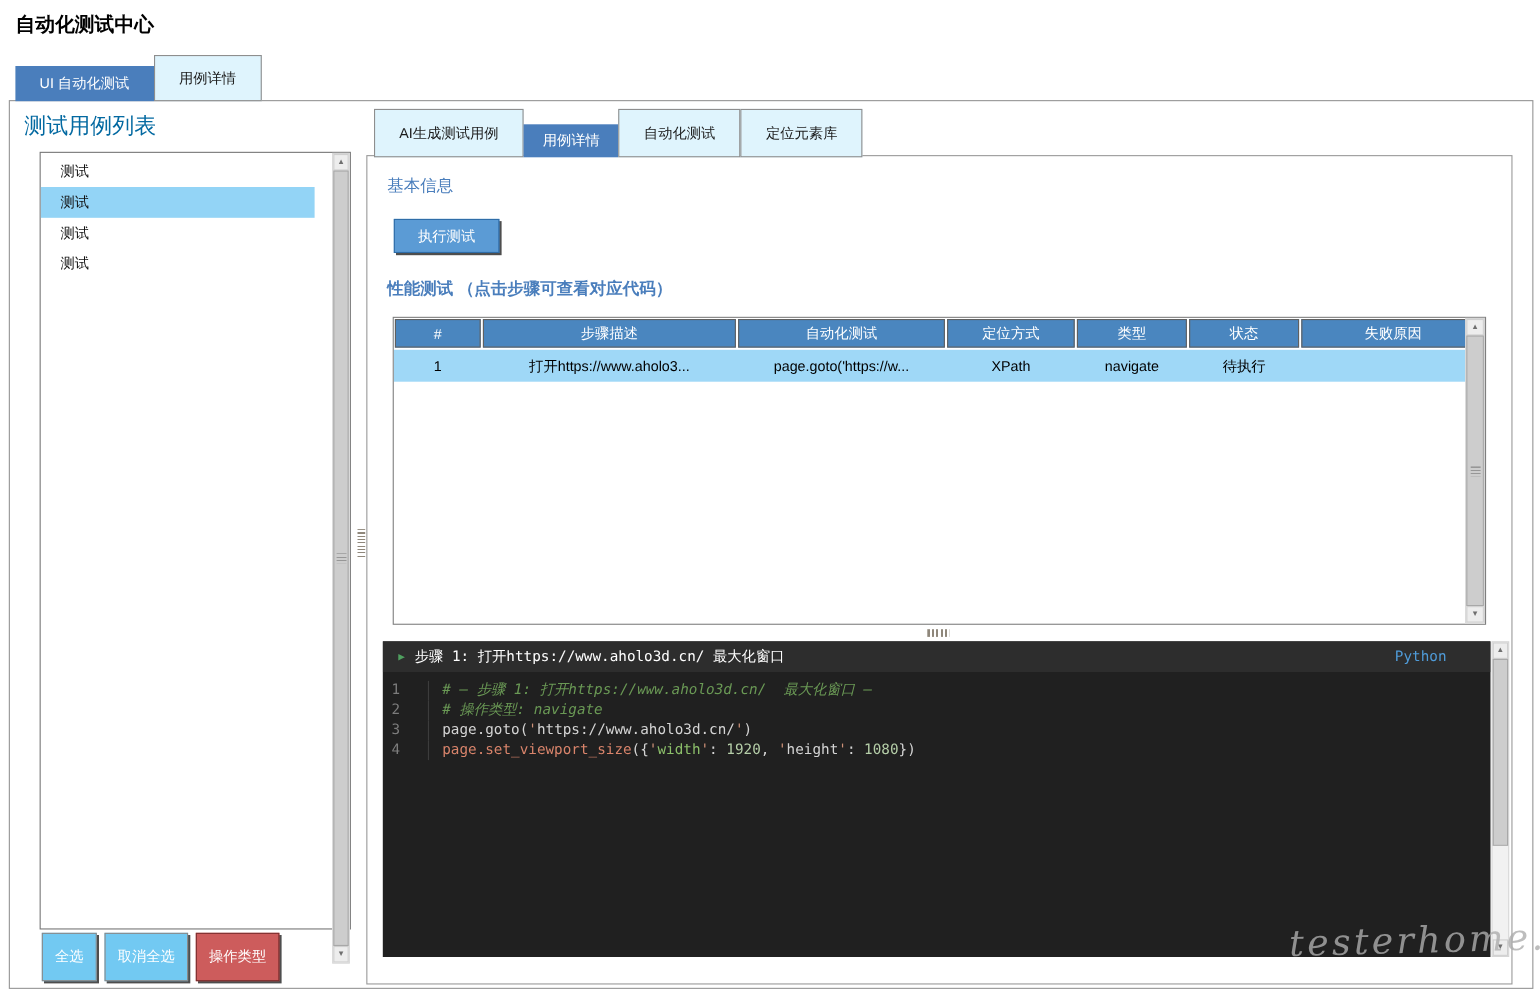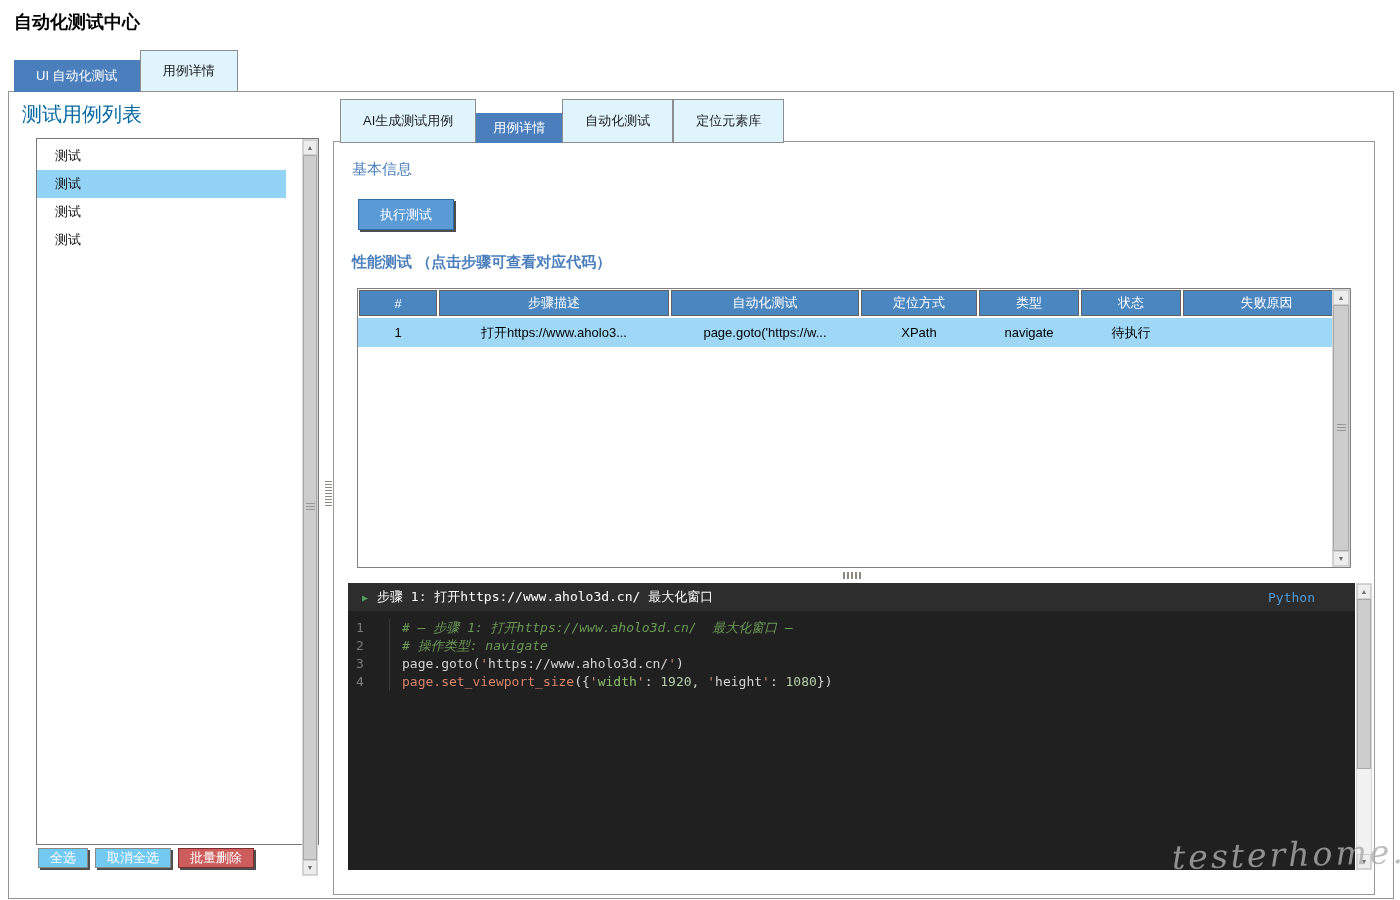--- a/index.html
+++ b/index.html
@@ -20,21 +20,21 @@
 
   
   #left-title{left:22px;top:101px;font-size:20px;font-weight:normal;color:#0369a1}
   #case-listbox{left:36px;top:138px;width:283px;height:707px;border:1px solid #777;
                 background:#fff;box-sizing:border-box;padding-top:3px;overflow:hidden}
   .list-item{height:28px;line-height:28px;padding-left:18px;font-size:13px;color:#111;
              margin-right:32px;cursor:pointer}
   .list-item.selected{background:#93d4f6}
 
   #left-buttons{left:38px;top:848px;display:flex;gap:7px}
-  .lbtn{height:20px;padding:0 11px;font-size:13px;color:#fff;background:#72c9f2;
+  .lbtn{height:44px;padding:0 11px;font-size:13px;color:#fff;background:#72c9f2;
         border:1px solid #8a8a8a;box-shadow:2px 2px 0 #4e4e4e;cursor:pointer;
         font-family:"Liberation Sans",sans-serif}
   .lbtn.red{background:#cd5c5c;border-color:#7e2f2f}
 
   
   .vscroll{background:#f1f1f1;border:1px solid #d5d5d5;box-sizing:border-box;
            display:flex;flex-direction:column}
   .sb-btn{flex:0 0 15px;display:flex;align-items:center;justify-content:center;
           font-size:7px;color:#6f6f6f;background:#ededed;border:1px solid #cfcfcf;
           box-sizing:border-box;cursor:pointer}
@@ -133,21 +133,21 @@
     <div class="sb-thumb">
         <div class="sb-grip"></div>
       </div>
   </div>
   <div class="sb-btn">▼</div>
 </div>
 
 <div class="abs" id="left-buttons">
     <button class="lbtn">全选</button>
     <button class="lbtn">取消全选</button>
-    <button class="lbtn red">批量删除</button>
+    <button class="lbtn red">操作类型</button>
   </div>
 
 <div class="abs" id="v-splitter"></div>
 
 <div class="abs" id="detail-tabs">
     <div class="dtab">AI生成测试用例</div>
     <div class="dtab active">用例详情</div>
     <div class="dtab">自动化测试</div>
     <div class="dtab">定位元素库</div>
   </div>

